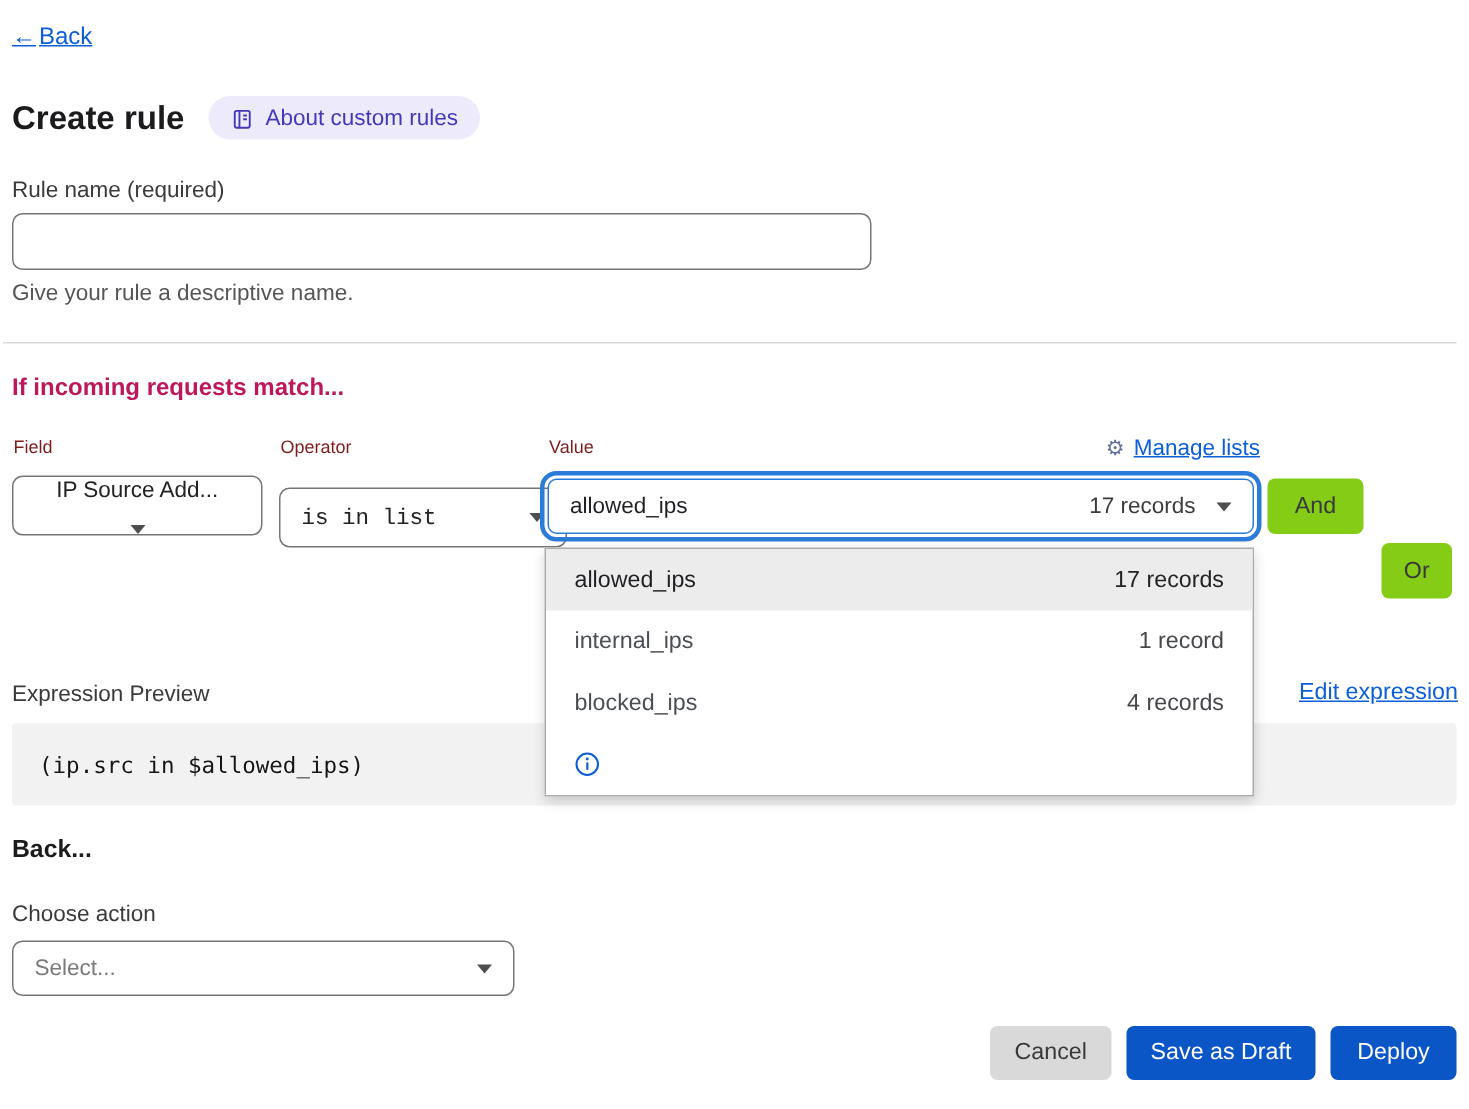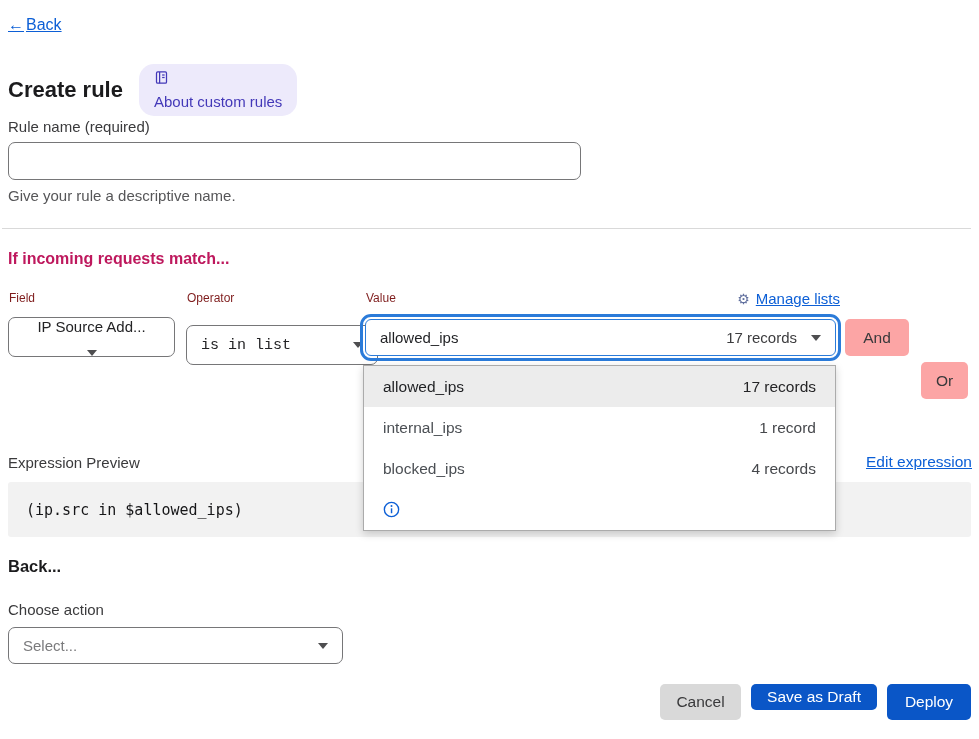--- a/index.html
+++ b/index.html
@@ -39,30 +39,29 @@
     align-items: center;
     gap: 16px;
   }
   .page-title {
     font-size: 22px;
     font-weight: 700;
     color: #1b1b1d;
   }
   .about-badge {
     display: inline-flex;
-    align-items: flex-start;
+    align-items: flex-end;
     gap: 8px;
     background: #edeafb;
     color: #4338b8;
     font-size: 15px;
     padding: 6px 15px;
     border-radius: 15px;
     cursor: pointer;
     text-decoration: none;
-    flex-direction: column;
   }
 
   
   .rule-name-label { position: absolute; left: 8px; top: 118px; font-size: 15px; color: #3a3a3c; }
   .rule-name-input {
     position: absolute;
     left: 8px; top: 142px;
     width: 573px; height: 38px;
     border: 1px solid #767678;
     border-radius: 7px;
@@ -150,21 +149,21 @@
   .btn {
     border: none;
     border-radius: 5px;
     font-size: 15.5px;
     font-family: inherit;
     cursor: pointer;
     display: inline-flex;
     align-items: center;
     justify-content: center;
   }
-  .btn-gray { background: #fca5a5; color: #39393b; }
+  .btn-gray { background: #84cc16; color: #39393b; }
   .btn-blue { background: #0a56c7; color: #ffffff; }
 
   .and-btn { position: absolute; left: 845px; top: 319px; width: 64px; height: 37px; }
   .or-btn  { position: absolute; left: 921px; top: 319px; width: 47px; height: 37px; margin-top: 43px; }
 
   
   .dropdown-panel {
     position: absolute;
     left: 363px; top: 365px;
     width: 473px; height: 166px;
@@ -219,21 +218,21 @@
   }
 
   
   .then-heading { position: absolute; left: 8px; top: 557px; font-size: 16.5px; font-weight: 700; color: #1c1c1e; }
   .choose-action-label { position: absolute; left: 8px; top: 601px; font-size: 15px; color: #3a3a3c; }
   .action-select { left: 8px; top: 627px; width: 335px; height: 37px; }
   .action-placeholder { color: #7a7a7c; }
 
   
   .cancel-btn { position: absolute; left: 660px; top: 684px; width: 81px; height: 36px; background: #d9d9d9; }
-  .save-draft-btn { position: absolute; left: 751px; top: 684px; width: 126px; height: 26px; }
+  .save-draft-btn { position: absolute; left: 751px; top: 684px; width: 126px; height: 36px; }
   .deploy-btn { position: absolute; left: 887px; top: 684px; width: 84px; height: 36px; }
 </style>
 </head>
 <body>
 
 <div class="page">
 
   <a class="back-link">
       <span>←</span>
       <span>Back</span>

